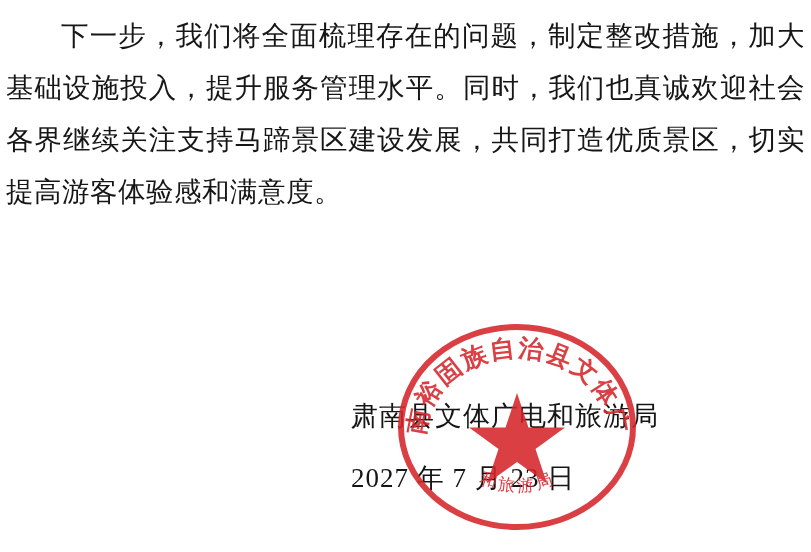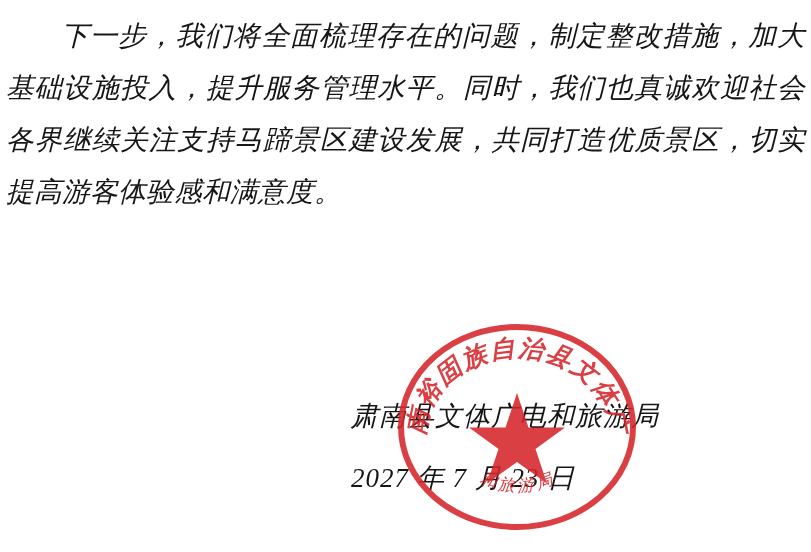--- a/index.html
+++ b/index.html
@@ -14,21 +14,20 @@
     color: #1a1a1a;
     overflow: hidden;
     position: relative;
   }
   .page {
     position: relative;
     width: 811px;
     height: 552px;
     box-sizing: border-box;
     padding: 10px 6px 0 6px;
-    font-style: italic;
   }
   .body-text {
     font-size: 27.5px;
     line-height: 52px;
     letter-spacing: 0.5px;
     text-align: justify;
     text-justify: inter-character;
     color: #161616;
   }
   .body-text p {

